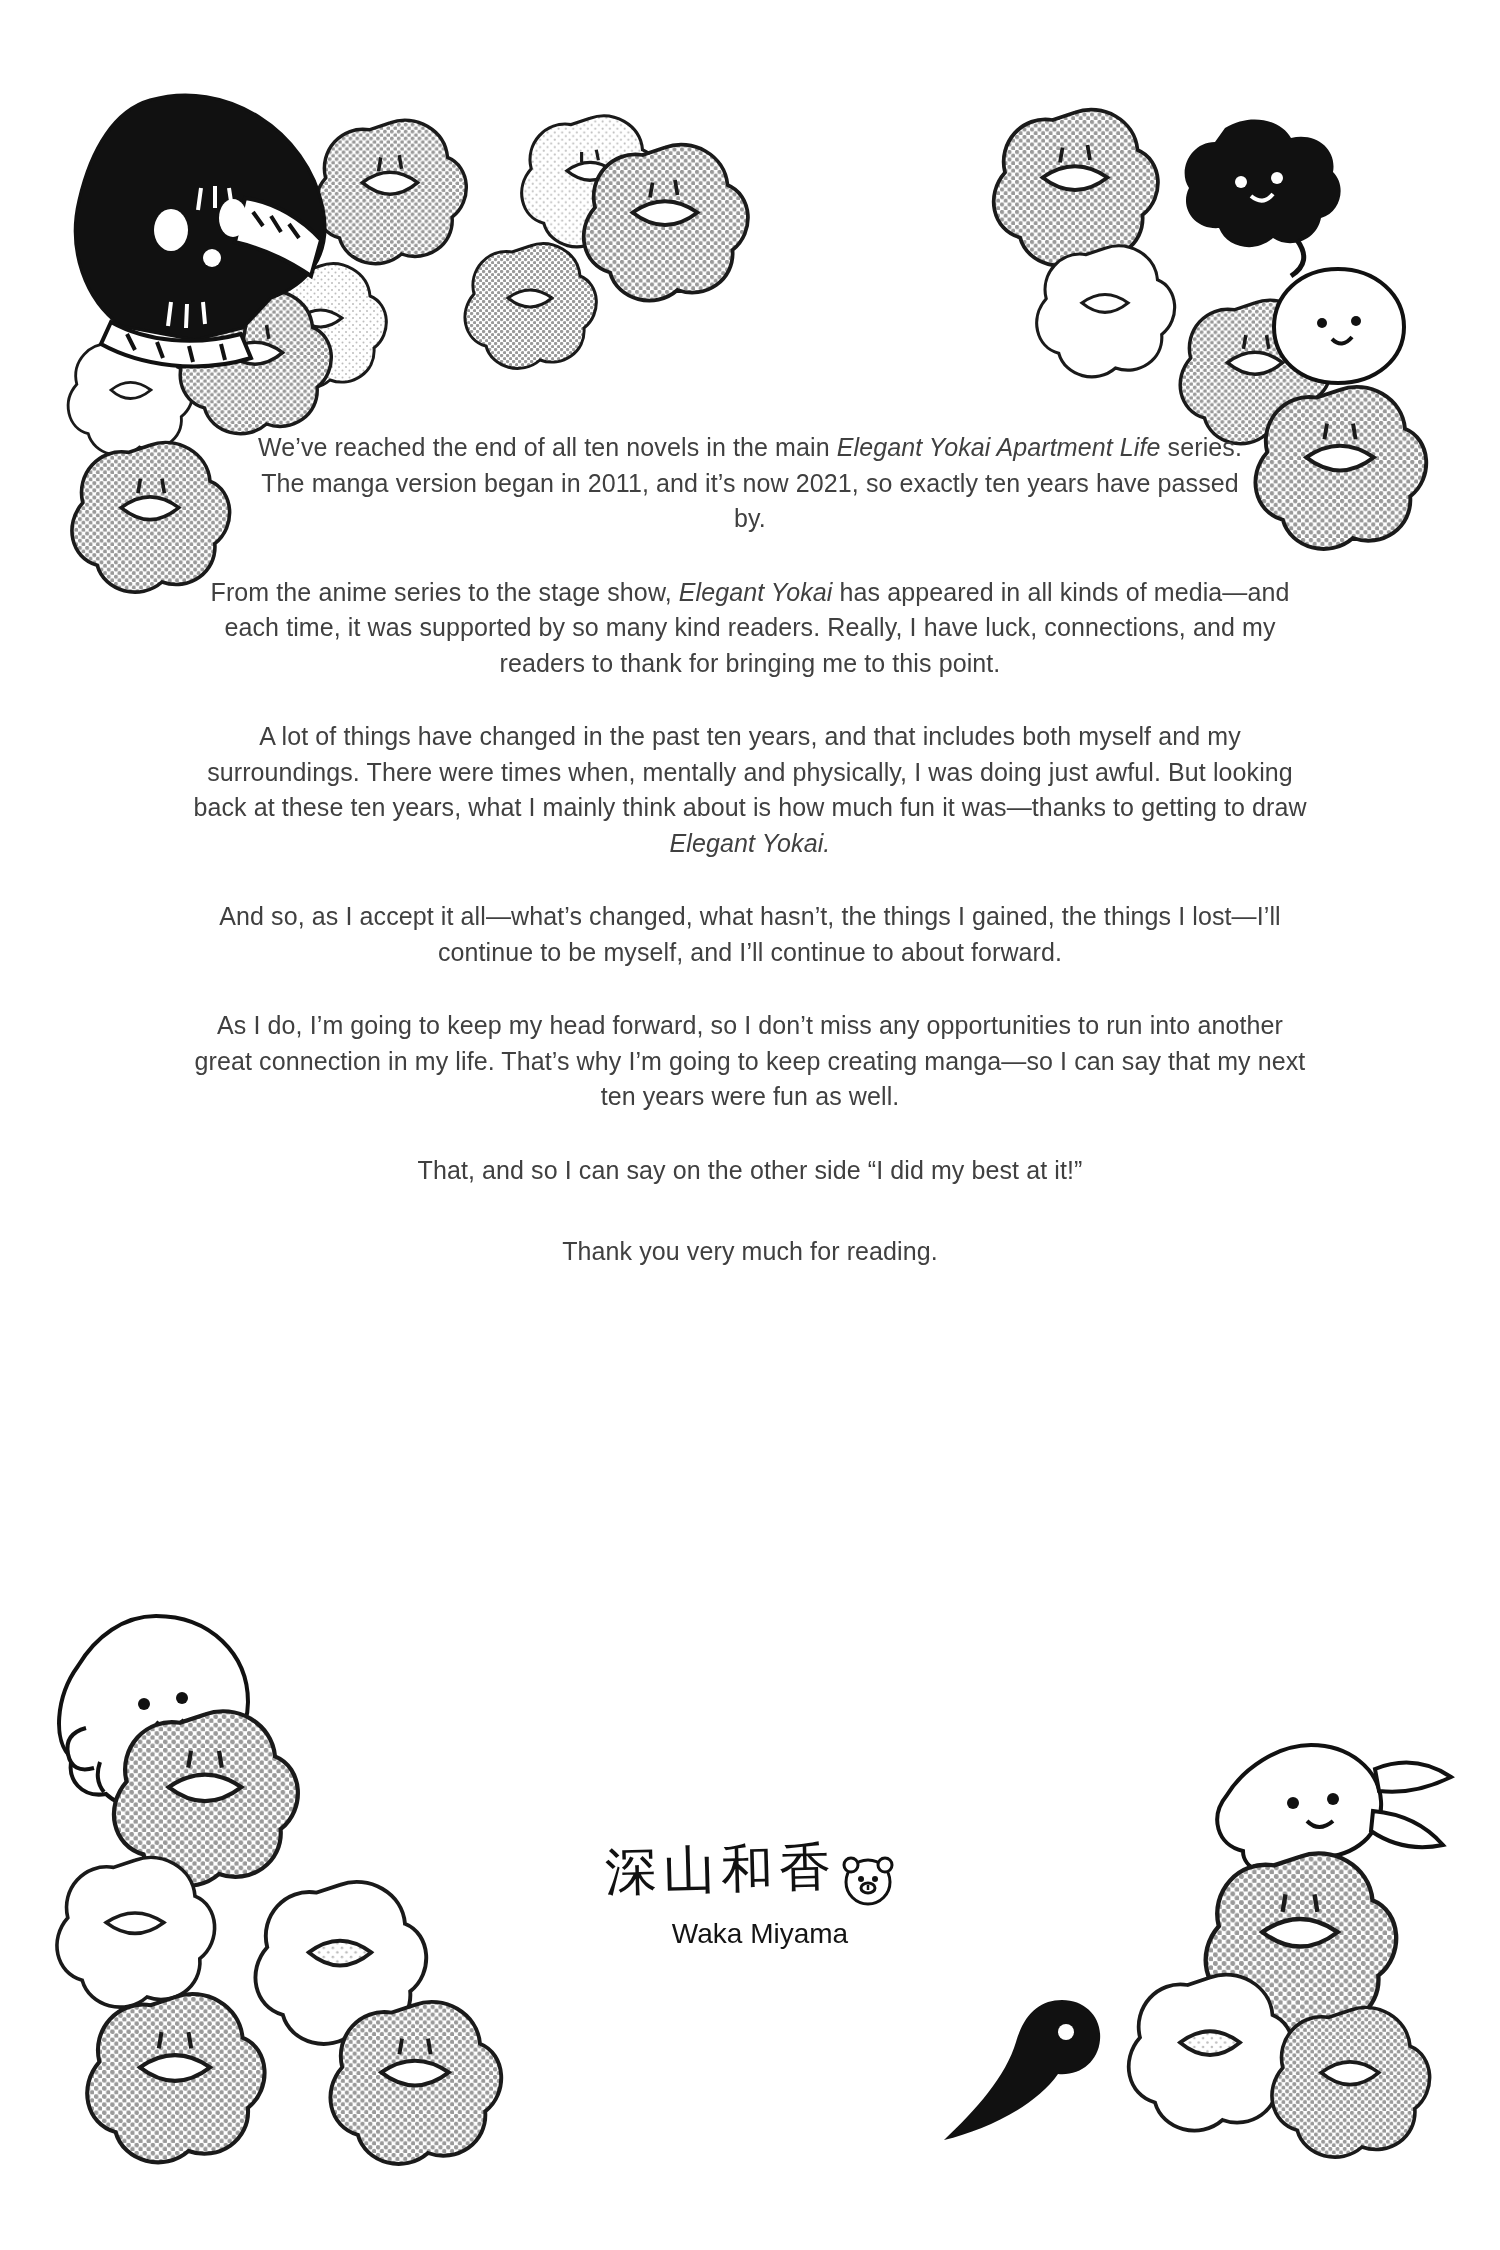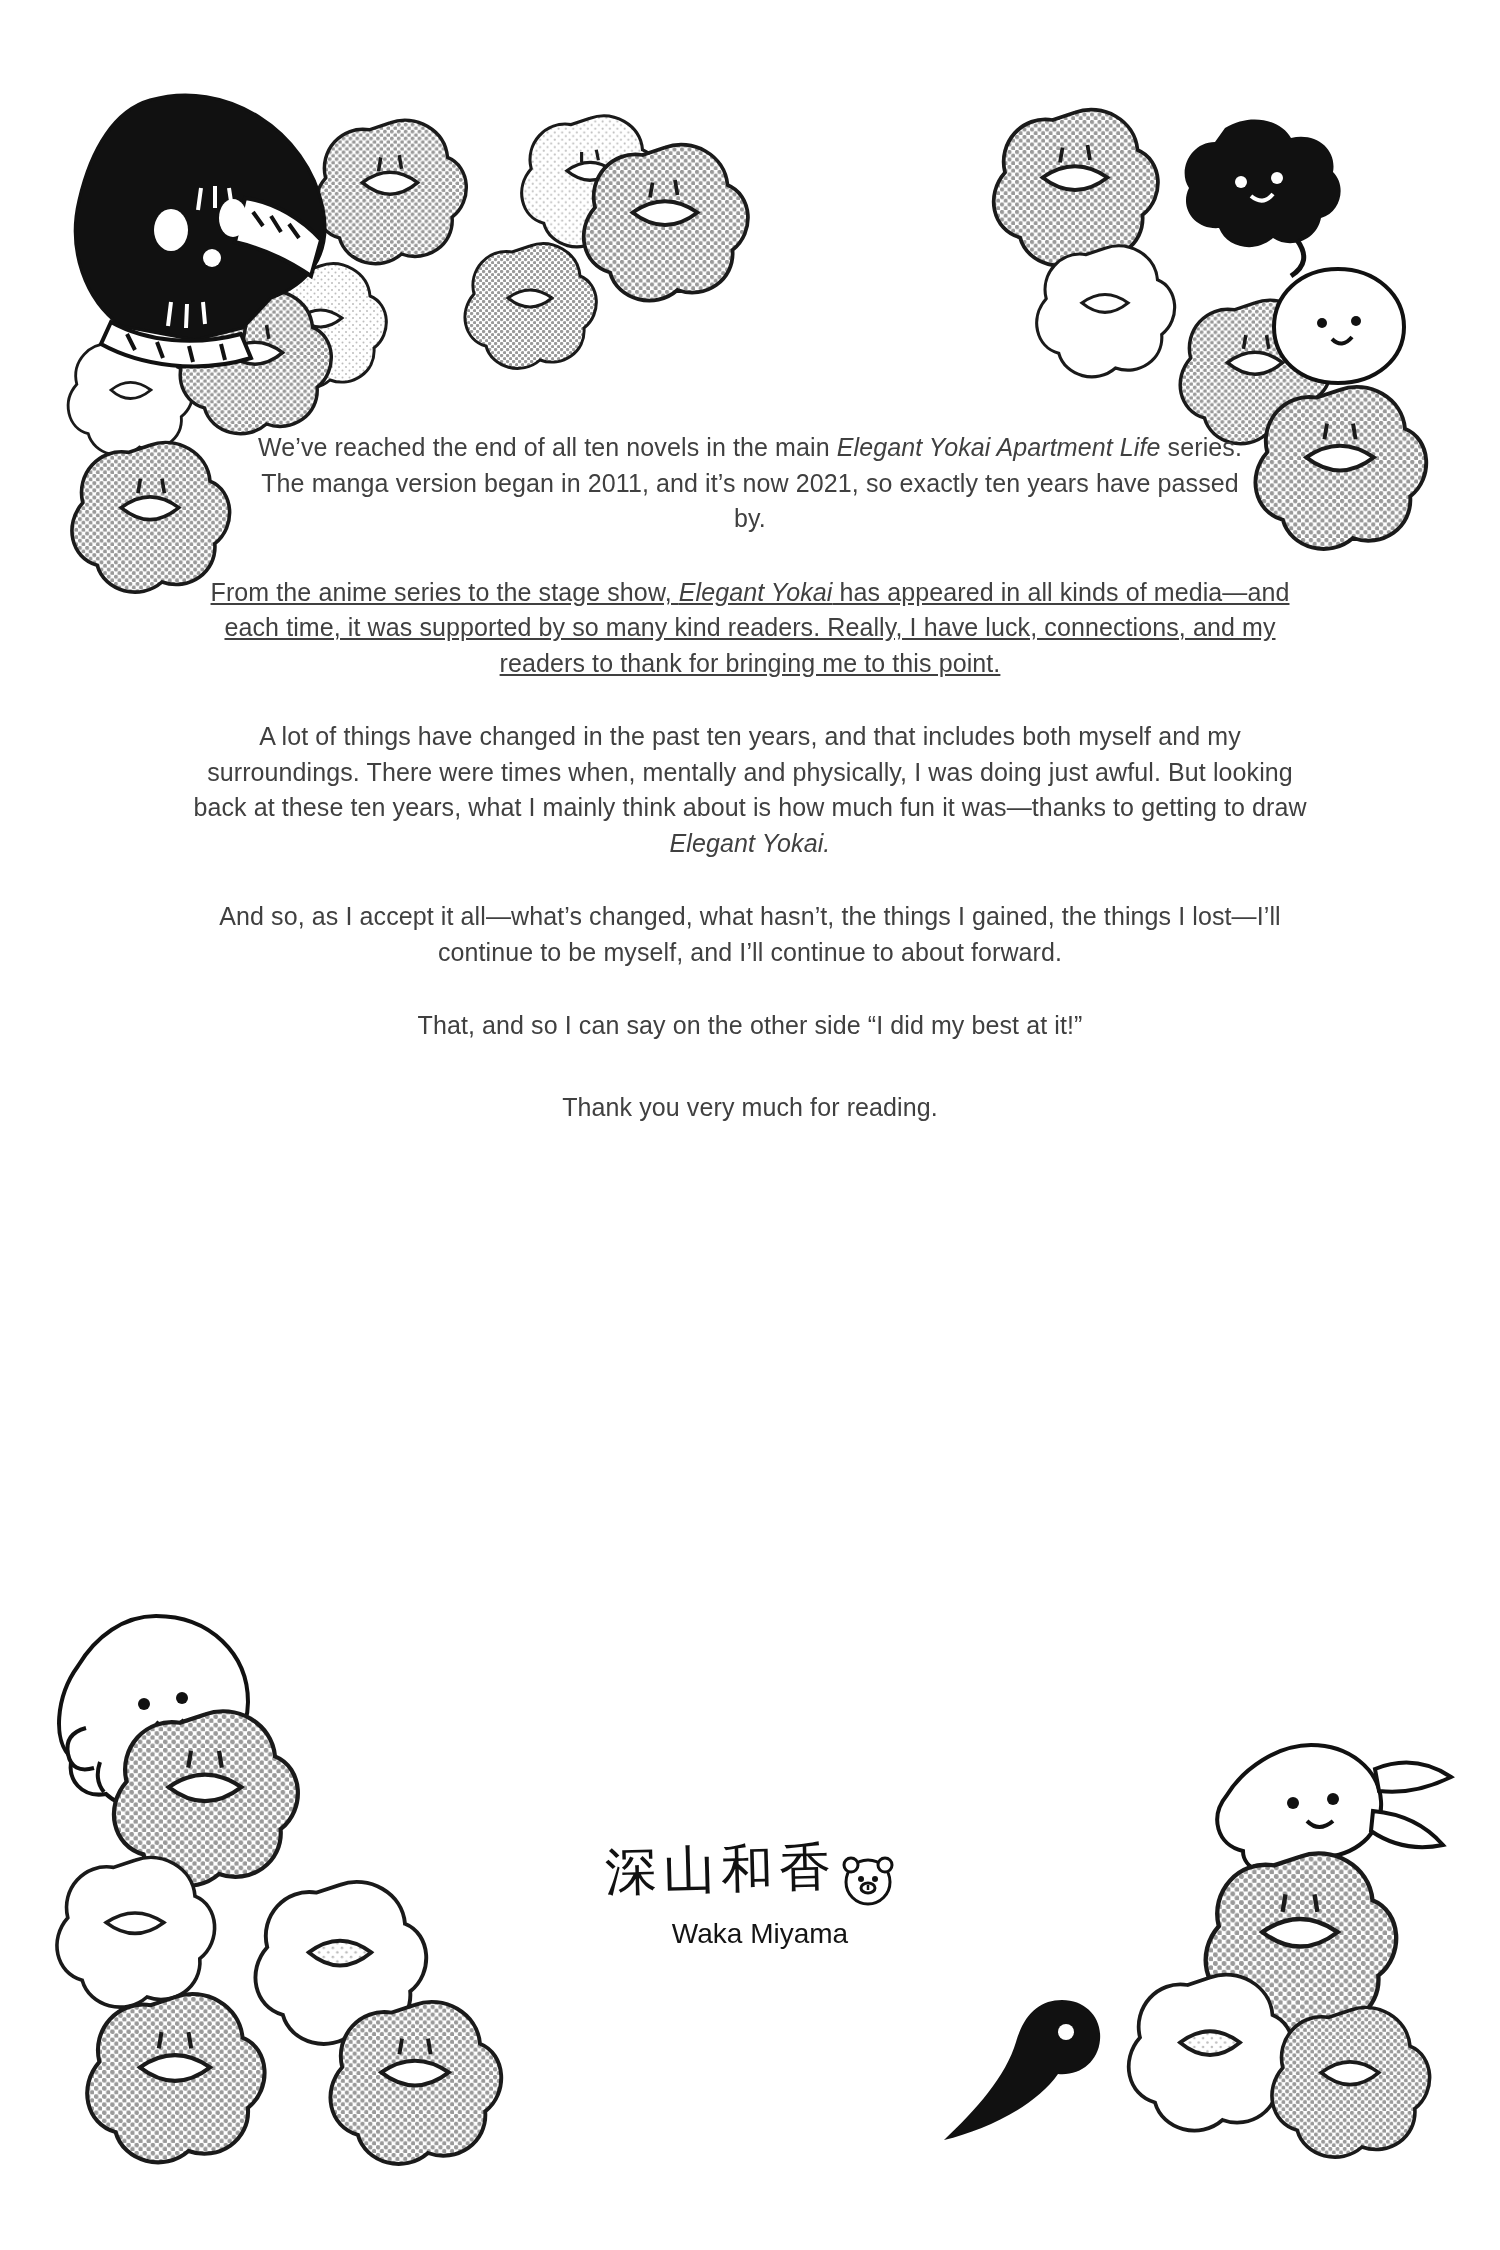--- a/index.html
+++ b/index.html
@@ -42,21 +42,21 @@
     text-align: center;
   }
   .para {
     font-size: 25px;
     line-height: 1.42;
     letter-spacing: 0.1px;
     margin: 0 0 38px 0;
     color: #404040;
   }
   .para.p1 { width: 1000px; margin-left: auto; margin-right: auto; }
-  .para.p2 { width: 1130px; margin-left: auto; margin-right: auto; text-decoration: underline; }
+  .para.p2 { width: 1130px; margin-left: auto; margin-right: auto; }
   .para.p3 { width: 1130px; margin-left: auto; margin-right: auto; }
   .para.p4 { width: 1120px; margin-left: auto; margin-right: auto; }
   .para.p5 { width: 1130px; margin-left: auto; margin-right: auto; }
   .para.p6 { width: 1130px; margin-left: auto; margin-right: auto; margin-bottom: 46px; }
   .para.p7 { width: 1130px; margin-left: auto; margin-right: auto; margin-bottom: 0; text-align: center; }
   em.title {
     font-style: italic;
   }
 
   
@@ -293,20 +293,23 @@
     </p>
 
     <p class="para p3">
       <span>A lot of things have changed in the past ten years, and that includes both myself and my surroundings. There were times when, mentally and physically, I was doing just awful. But looking back at these ten years, what I mainly think about is how much fun it was—thanks to getting to draw </span><em class="title">Elegant Yokai.</em>
     </p>
 
     <p class="para p4">
       <span>And so, as I accept it all—what’s changed, what hasn’t, the things I gained, the things I lost—I’ll continue to be myself, and I’ll continue to about forward.</span>
     </p>
 
+    <p class="para p5">
+      <span>As I do, I’m going to keep my head forward, so I don’t miss any opportunities to run into another great connection in my life. That’s why I’m going to keep creating manga—so I can say that my next ten years were fun as well.</span>
+    </p>
 
     <p class="para p6">
       <span>That, and so I can say on the other side “I did my best at it!”</span>
     </p>
 
     <p class="para p7">
       <span>Thank you very much for reading.</span>
     </p>
   </div>
 

